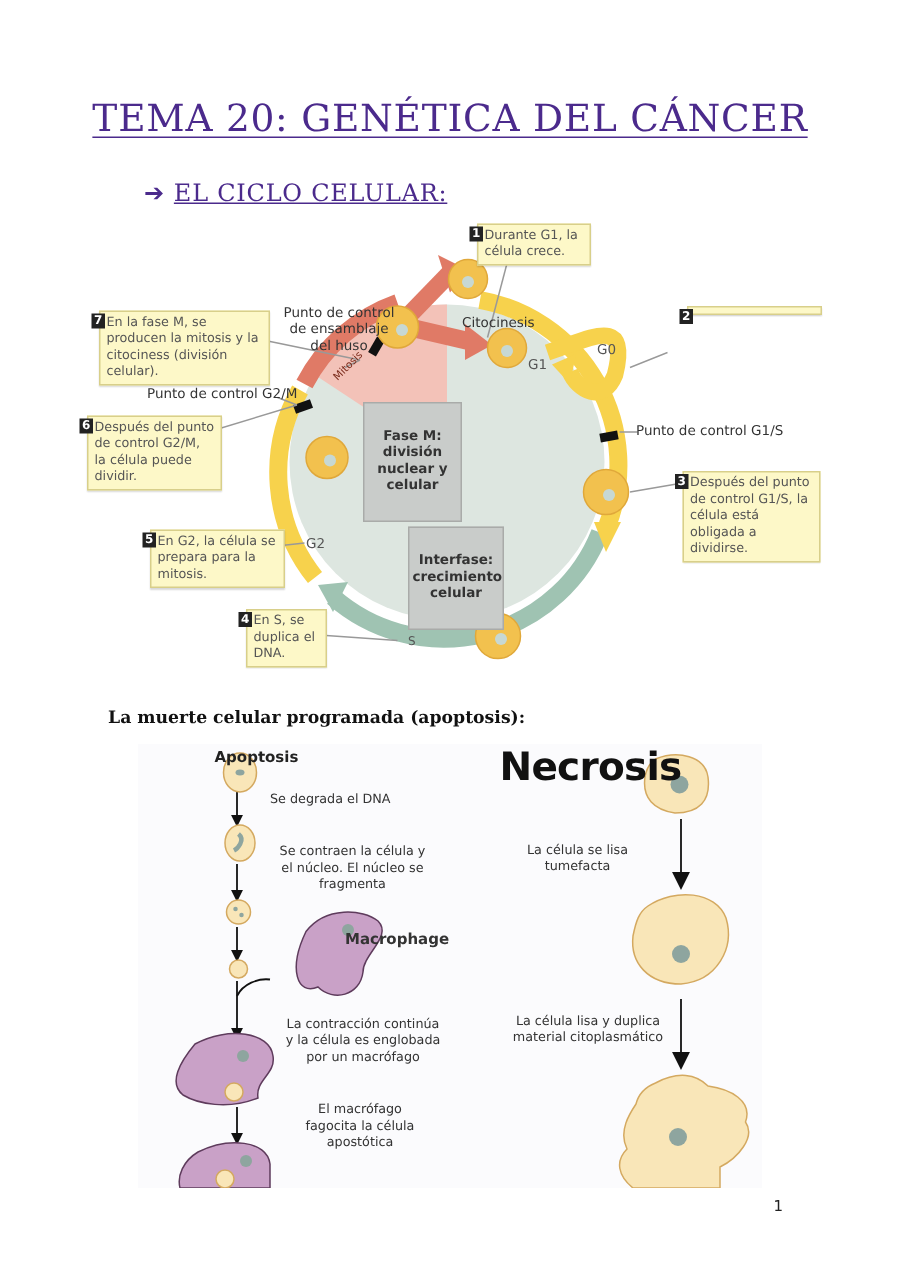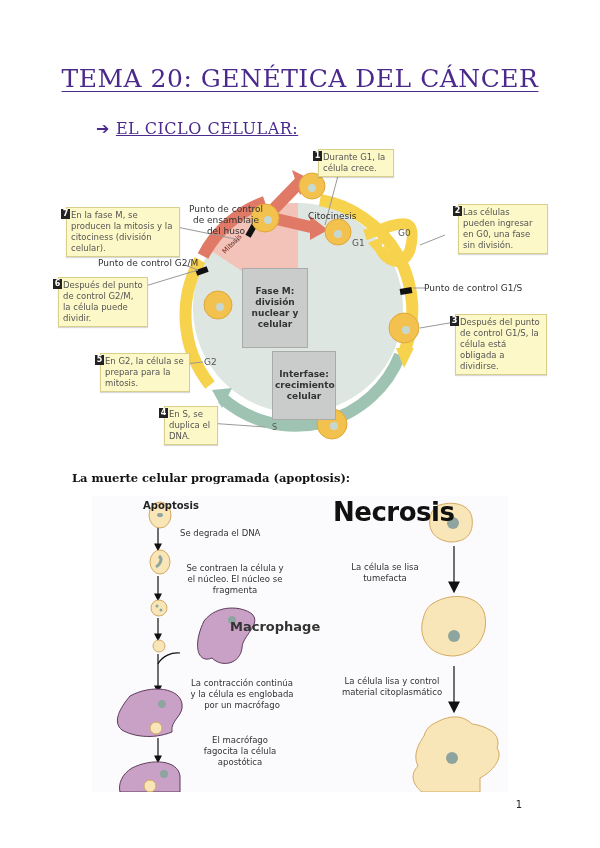--- a/index.html
+++ b/index.html
@@ -95,21 +95,21 @@
 
 <div class="abs label" style="left:188px;top:204px;width:76px;">Punto de control de ensamblaje del huso</div>
 <div class="abs label" style="left:98px;top:258px;">Punto de control G2/M</div>
 <div class="abs label" style="left:424px;top:283px;">Punto de control G1/S</div>
 <div class="abs label" style="left:308px;top:211px;">Citocinesis</div>
 
 <div class="abs phase-box" style="left:242px;top:268px;width:60px;">Fase M: división nuclear y celular</div>
 <div class="abs phase-box" style="left:272px;top:351px;width:58px;">Interfase: crecimiento celular</div>
 
 <div class="abs callout" style="left:318px;top:149px;width:66px;"><span class="num">1</span><span>Durante G1, la célula crece.</span></div>
-<div class="abs callout" style="left:458px;top:204px;width:80px;"><span class="num">2</span><span>Las células pueden ingresar en G0, una fase sin división.</span></div>
+<div class="abs callout" style="left:458px;top:204px;width:80px;"><span class="num">2</span></div>
 <div class="abs callout" style="left:455px;top:314px;width:82px;"><span class="num">3</span><span>Después del punto de control G1/S, la célula está obligada a dividirse.</span></div>
 <div class="abs callout" style="left:164px;top:406px;width:44px;"><span class="num">4</span><span>En S, se duplica el DNA.</span></div>
 <div class="abs callout" style="left:100px;top:353px;width:80px;"><span class="num">5</span><span>En G2, la célula se prepara para la mitosis.</span></div>
 <div class="abs callout" style="left:58px;top:277px;width:80px;"><span class="num">6</span><span>Después del punto de control G2/M, la célula puede dividir.</span></div>
 <div class="abs callout" style="left:66px;top:207px;width:104px;"><span class="num">7</span><span>En la fase M, se producen la mitosis y la citociness (división celular).</span></div>
 
 <div class="abs section2">La muerte celular programada (apoptosis):</div>
 
 <div class="abs" style="left:92px;top:496px;width:416px;height:296px;background:#fbfbfd;"></div>
 
@@ -158,20 +158,20 @@
   <circle cx="362" cy="140" r="6" fill="#8ea59f"></circle>
   <path d="M345,226 C360,218 372,220 380,228 C395,230 410,238 405,252 C412,262 400,276 388,282 L388,296 L330,296 C320,288 318,278 326,270 C320,258 328,246 332,240 C334,232 340,228 345,226 Z" fill="#f9e6b8" stroke="#d4a960"></path>
   <circle cx="360" cy="262" r="6" fill="#8ea59f"></circle>
 </svg>
 
 <div class="abs ap-title" style="left:95px;top:500px;">Apoptosis</div>
 <div class="abs nec-title" style="left:333px;top:497px;">Necrosis</div>
 
 <div class="abs hand" style="left:180px;top:528px;">Se degrada el DNA</div>
 <div class="abs hand" style="left:185px;top:563px;width:100px;">Se contraen la célula y el núcleo. El núcleo se fragmenta</div>
-<div class="abs hand" style="left:230px;top:621px;font-weight:bold;font-size:13px;font-family:'DejaVu Sans',sans-serif;">Macrophage</div>
+<div class="abs hand" style="left:230px;top:621px;font-weight:bold;font-size:10px;font-family:'DejaVu Sans',sans-serif;">Macrophage</div>
 <div class="abs hand" style="left:190px;top:678px;width:104px;">La contracción continúa y la célula es englobada por un macrófago</div>
 <div class="abs hand" style="left:195px;top:735px;width:90px;">El macrófago fagocita la célula apostótica</div>
 
 <div class="abs hand" style="left:345px;top:562px;width:80px;">La célula se lisa tumefacta</div>
-<div class="abs hand" style="left:340px;top:676px;width:104px;">La célula lisa y control material citoplasmático</div>
+<div class="abs hand" style="left:340px;top:676px;width:104px;">La célula lisa y duplica material citoplasmático</div>
 
 <div class="abs pagenum">1</div>
 
 </body></html>

